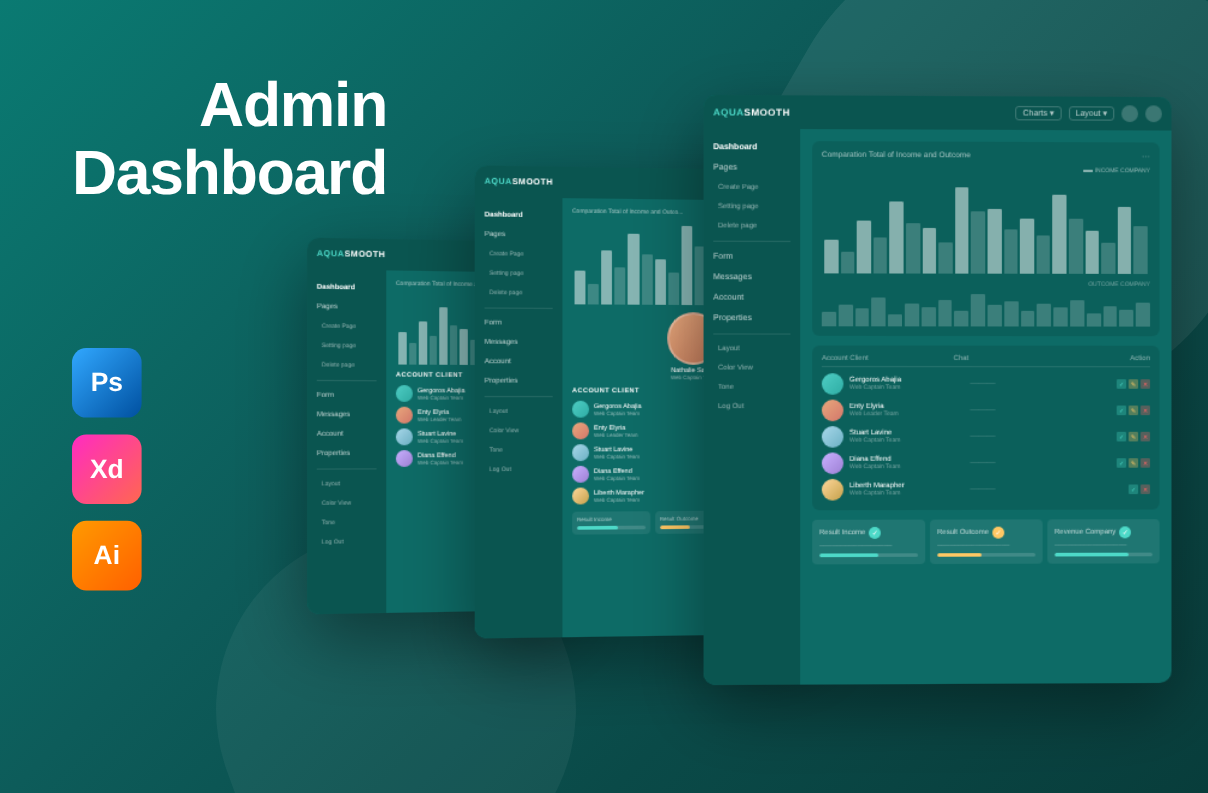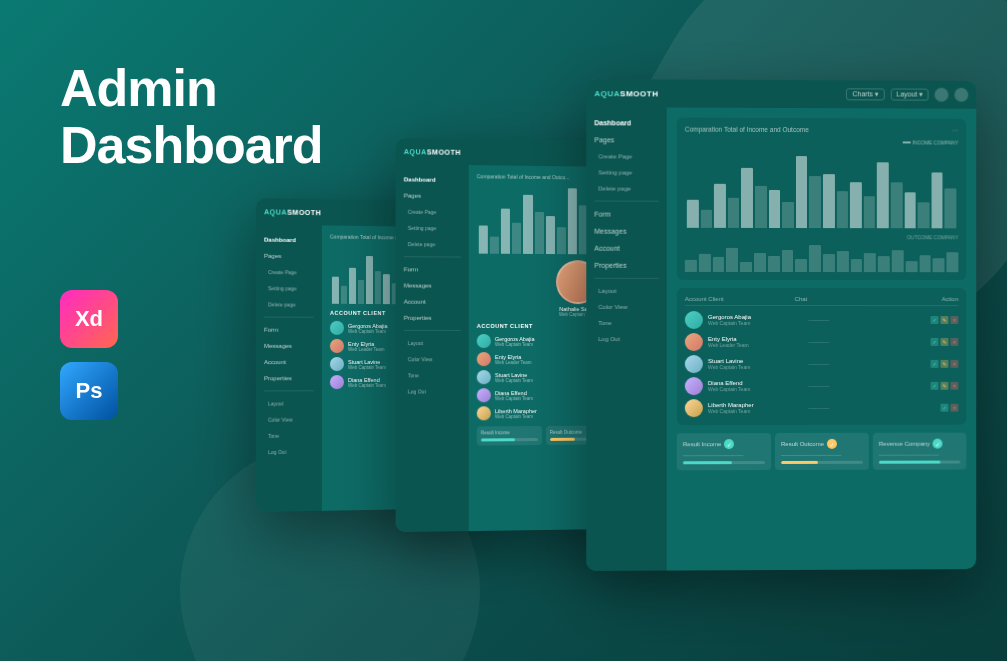--- a/index.html
+++ b/index.html
@@ -34,20 +34,21 @@
       border-radius: 50% 10% 50% 10%;
       background: #fff;
       transform: rotate(-20deg);
     }
 
     
     .hero-text {
       position: absolute;
       top: 60px;
       left: 60px;
+      text-align: right;
     }
     .hero-title {
       font-size: 52px;
       font-weight: 800;
       color: #fff;
       line-height: 1.1;
       letter-spacing: -1px;
     }
     .hero-subtitle {
       margin-top: 12px;
@@ -313,25 +314,28 @@
 <div class="bg-leaf2"></div>
 
 <div class="hero-text">
   <div class="hero-title">
     <div>Admin</div>
     <div>Dashboard</div>
   </div>
 </div>
 
 <div class="tool-icons">
+  <div class="tool-icon tool-ps">
+    <span>Ps</span>
+  </div>
   <div class="tool-icon tool-xd">
     <span>Xd</span>
   </div>
-  <div class="tool-icon tool-ps">
-    <span>Ps</span>
+  <div class="tool-icon tool-ai">
+    <span>Ai</span>
   </div>
 </div>
 
 <div class="mockups-area">
 
   <div class="mockup mockup-sm">
     <div class="mock-header">
       <span class="mock-logo"><span>AQUA</span>SMOOTH</span>
       <div class="mock-header-right">
         <div class="mock-icon-circle"></div>

